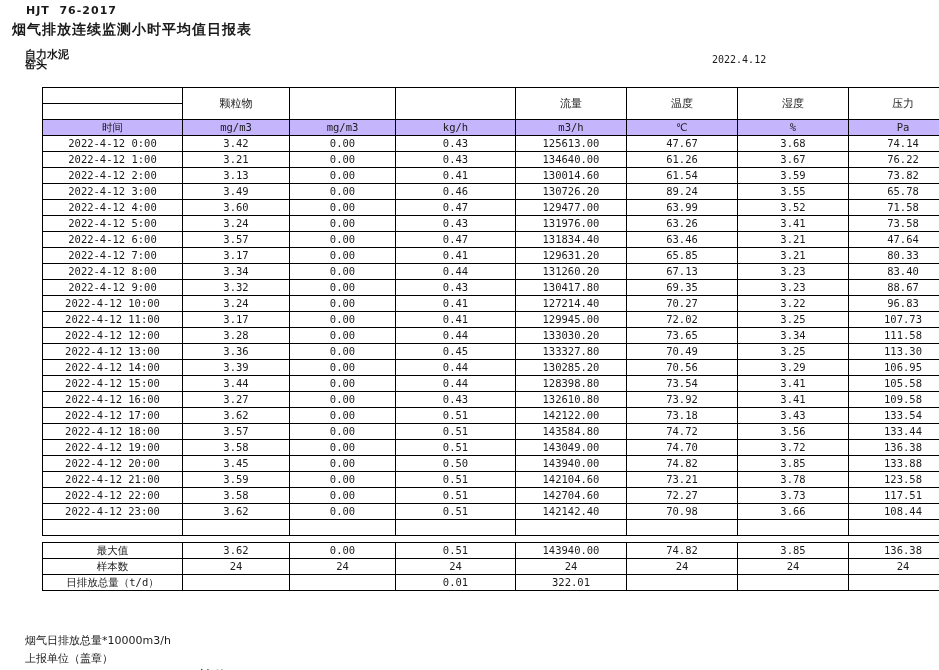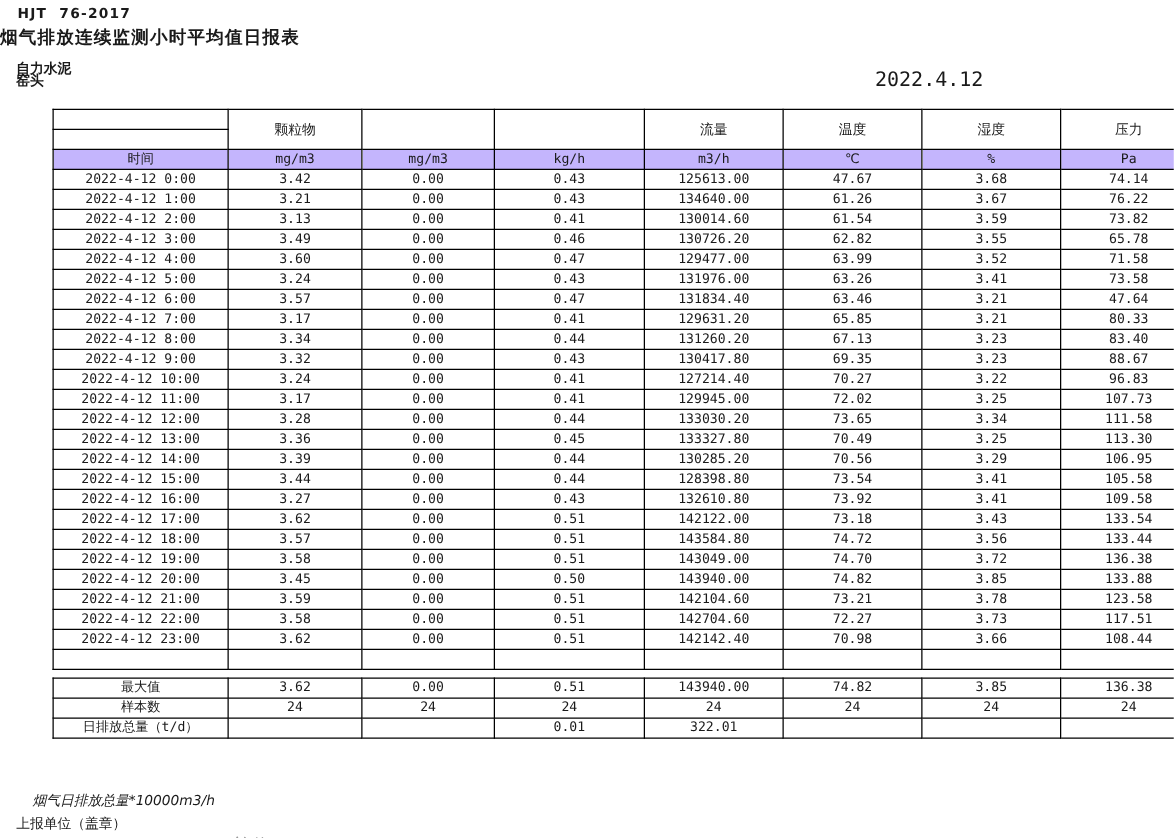--- a/index.html
+++ b/index.html
@@ -1,42 +1,42 @@
 <!DOCTYPE html>
 <html><head>
 <meta charset="utf-8">
 <style>
   html,body{margin:0;padding:0;}
   body{
     width:939px;height:670px;position:relative;background:#ffffff;
     font-family:"DejaVu Sans","Liberation Sans",sans-serif;
     color:#1a1a1a;overflow:hidden;
   }
-  .abs{position:absolute;}
+  .abs{position:absolute;margin-left:12px;}
   .doc-code{left:14px;top:4px;font-size:11px;font-weight:bold;white-space:pre;letter-spacing:1px;}
   .title{left:0;top:21px;width:931px;text-align:left;font-size:14px;font-weight:bold;letter-spacing:1px;}
   .company{left:13px;top:47px;font-size:11px;font-weight:bold;}
   .kiln{left:13px;top:57px;font-size:11px;font-weight:bold;}
-  .date{left:700px;top:54px;font-size:16px;font-family:"DejaVu Sans Mono","DejaVu Sans",monospace;}
+  .date{left:700px;top:54px;font-size:10px;font-family:"DejaVu Sans Mono","DejaVu Sans",monospace;}
   table{
     border-collapse:collapse;table-layout:fixed;position:absolute;left:10px;width:915px;
     font-family:"DejaVu Sans Mono","DejaVu Sans",sans-serif;
     margin-left:32px;
   }
   #main-table{top:87px;}
   #summary-table{top:542px;}
   td{
     border:1px solid #000;height:15px;line-height:15px;padding:0 2px;
     text-align:center;font-size:10.5px;overflow:hidden;white-space:nowrap;
   }
   #main-table{border-top:1.5px solid #000;}
   #summary-table{border-bottom:1.5px solid #000;}
   tr.unit-row td{background:#c4b5fd;}
   tr.group-row td{font-size:11px;}
-  .footer-note{left:26px;top:633px;font-size:11px;font-style:italic;}
+  .footer-note{left:13px;top:633px;font-size:11px;}
   .footer-report-unit{left:13px;top:651px;font-size:11px;}
   .footer-unit{left:185px;top:667px;font-size:16px;}
 </style>
 </head>
 <body>
 
 <div class="abs doc-code">HJT  76-2017</div>
 <div class="abs title">烟气排放连续监测小时平均值日报表</div>
 <div class="abs company">自力水泥</div>
 <div class="abs kiln">窑头</div>
@@ -106,21 +106,21 @@
         <td>61.54</td>
         <td>3.59</td>
         <td>73.82</td>
       </tr>
       <tr>
         <td>2022-4-12 3:00</td>
         <td>3.49</td>
         <td>0.00</td>
         <td>0.46</td>
         <td>130726.20</td>
-        <td>62.82</td>
+        <td>89.24</td>
         <td>3.55</td>
         <td>65.78</td>
       </tr>
       <tr>
         <td>2022-4-12 4:00</td>
         <td>3.60</td>
         <td>0.00</td>
         <td>0.47</td>
         <td>129477.00</td>
         <td>63.99</td>

